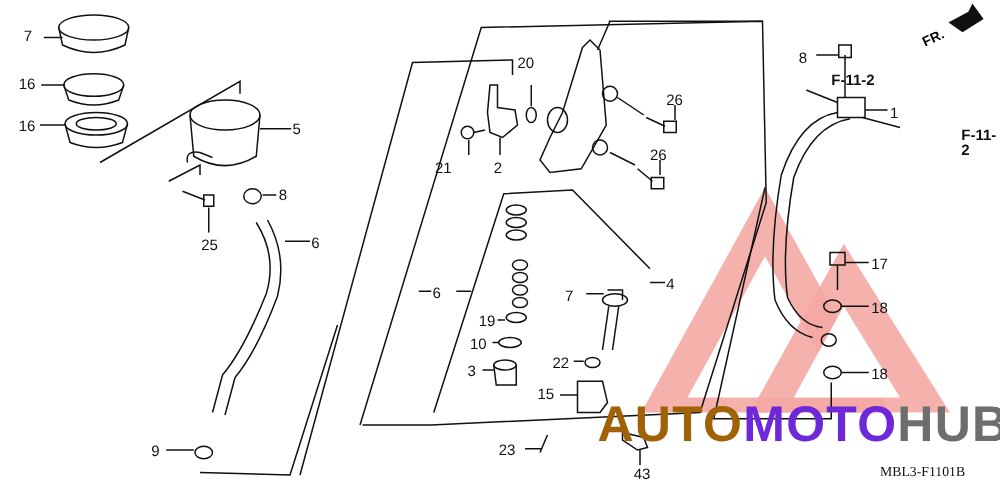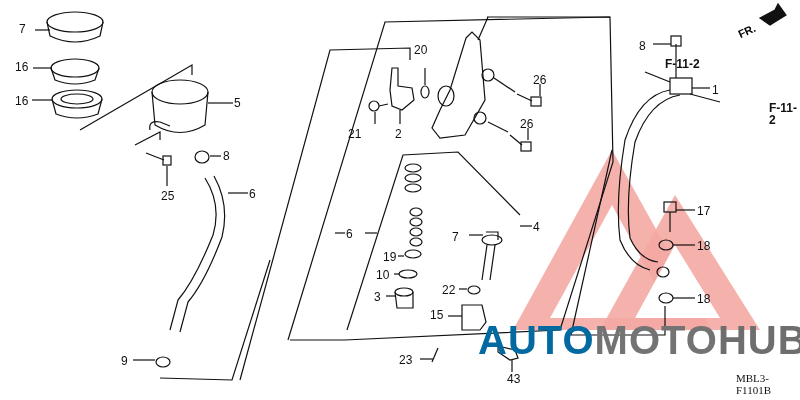--- a/index.html
+++ b/index.html
@@ -1,20 +1,20 @@
 <!DOCTYPE html>
 <html><head>
 <meta charset="utf-8">
 <style>
   html, body { margin: 0; padding: 0; background: #ffffff; }
   #canvas { position: relative; width: 800px; height: 400px; overflow: hidden; background: #ffffff; font-family: "Liberation Sans", sans-serif; }
   svg { position: absolute; left: 0; top: 0; }
   .lbl { position: absolute; font-size: 12px; color: #111; line-height: 12px; }
   .ref { position: absolute; font-size: 12px; font-weight: bold; color: #111; line-height: 12px; padding-left: 48px; }
-  .code { position: absolute; font-family: "Liberation Serif", serif; font-size: 11px; color: #111; margin-left: 32px; }
+  .code { position: absolute; font-family: "Liberation Serif", serif; font-size: 11px; color: #111; }
   .wm { position: absolute; font-family: "Liberation Sans", sans-serif; font-weight: bold; font-size: 40px; letter-spacing: 1px; line-height: 40px; }
   .fr { position: absolute; font-size: 11px; font-weight: bold; transform: rotate(-25deg); }
 </style>
 </head>
 <body>
 
 <div id="canvas">
 
   <svg width="800" height="400">
     <polygon points="513,330 612,150 712,330" fill="#f4a9a3" opacity="0.9"></polygon>
@@ -178,17 +178,17 @@
   <span class="lbl" style="left:161px;top:190px">25</span>
   <span class="lbl" style="left:533px;top:74px">26</span>
   <span class="lbl" style="left:520px;top:118px">26</span>
 
   <span class="ref" style="left:617px;top:58px">F-11-2</span>
   <span class="ref" style="left:721px;top:102px">F-11-2</span>
 
   <span class="fr" style="left:738px;top:25px">FR.</span>
 
   <div class="wm" style="left:478px;top:320px">
-    <span style="color:#0369a1">AUTO</span><span style="color:#737373">MOTO</span><span style="color:#6e6e6e">HUB</span>
+    <span style="color:#a16207">AUTO</span><span style="color:#6d28d9">MOTO</span><span style="color:#6e6e6e">HUB</span>
   </div>
 
   <span class="code" style="left:704px;top:372px">MBL3-F1101B</span>
 </div>
 
 </body></html>

